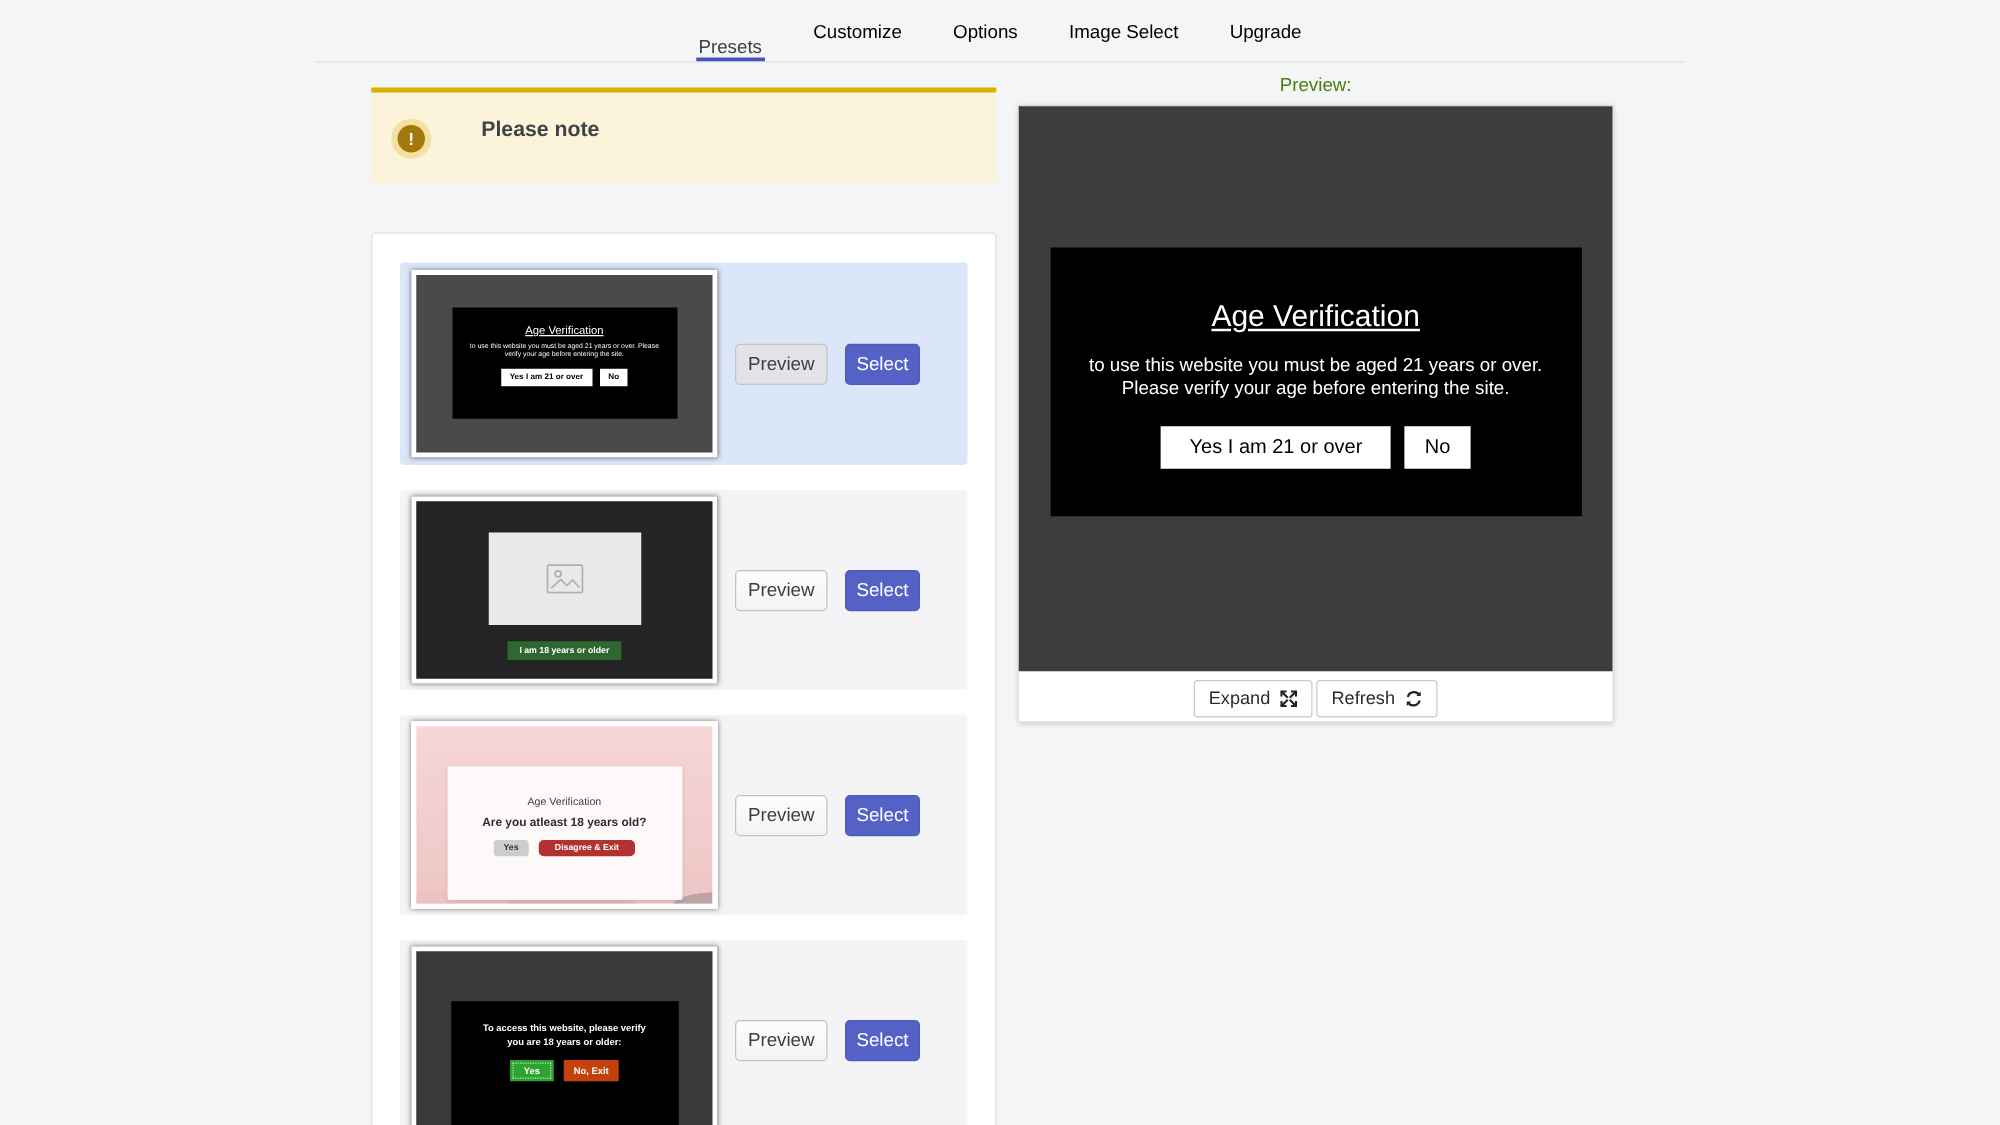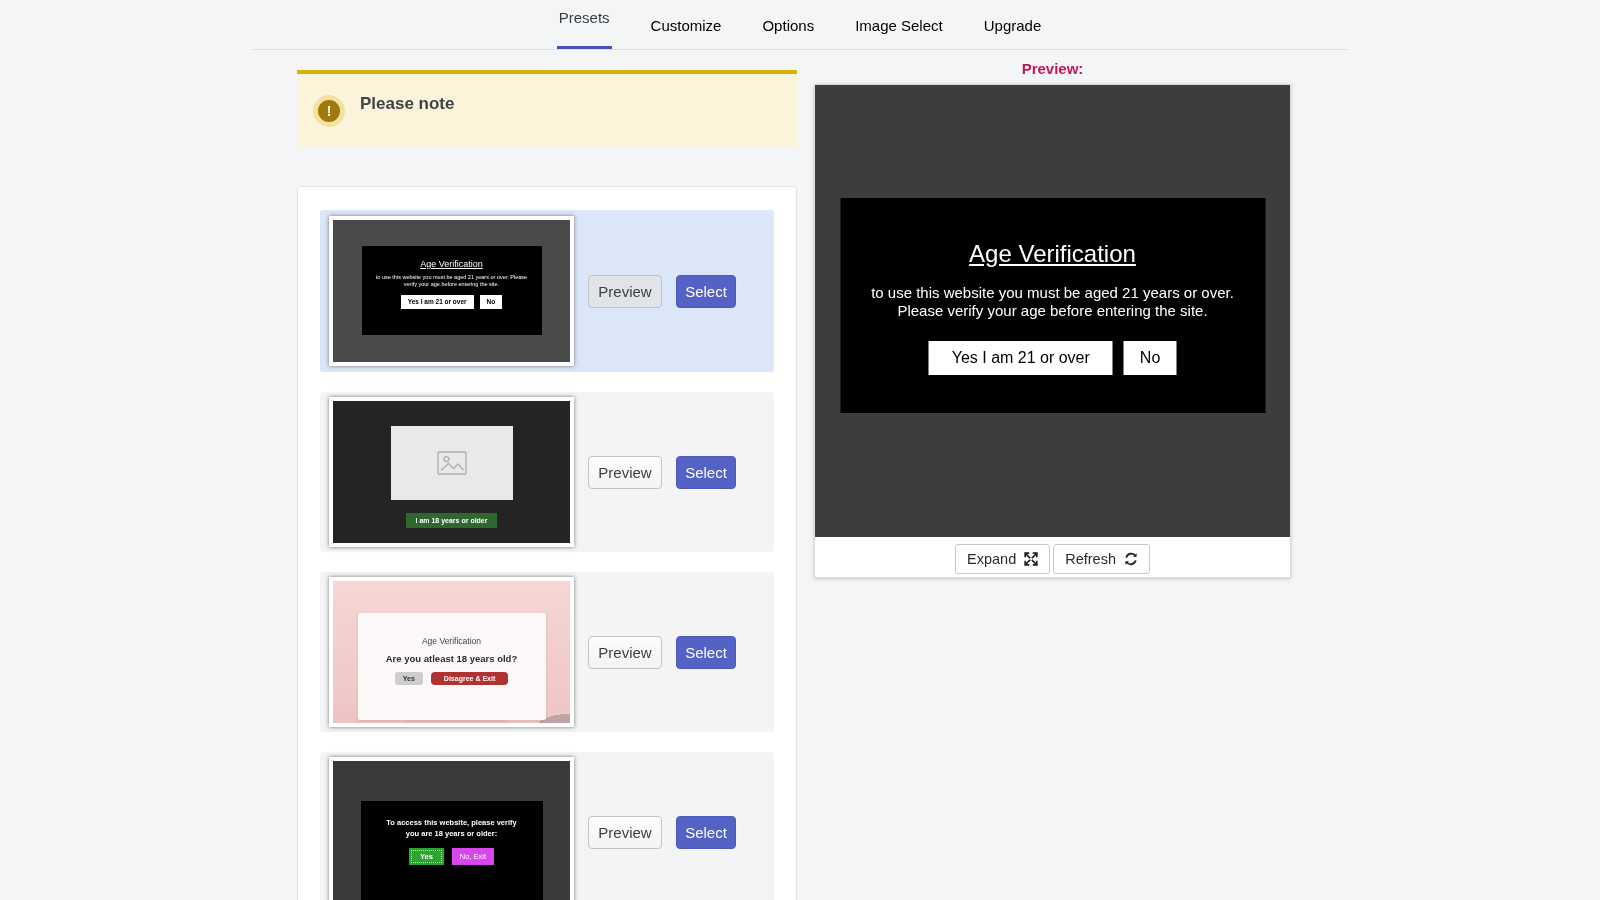--- a/index.html
+++ b/index.html
@@ -14,35 +14,35 @@
   
   .tabbar {
     position:absolute; left:252px; top:0; width:1096px; height:50px;
     display:flex; justify-content:center; align-items:flex-end; gap:37px;
     border-bottom:1px solid #e2e2e5;
   }
   .tab {
     font-size:15px; color:#000000; padding:0 2px 15px; cursor:pointer;
     background:none; border:none; font-family:inherit;
   }
-  .tab.active { color:#3c4043; padding-bottom:20px; border-bottom:3px solid #4553b8; }
+  .tab.active { color:#3c4043; padding-bottom:0; border-bottom:3px solid #4553b8; }
 
   
   .notice {
     position:absolute; left:297px; top:70px; width:500px;
     background:#fcf4da; border-top:4px solid #d8b104;
     padding:20px 26px 24px 16px; display:flex; gap:15px;
   }
   .notice-icon {
     flex:none; width:22px; height:22px; margin:6px 5px 0 5px;
     border-radius:50%; background:#a3780a; color:#fff;
     font-size:14px; font-weight:bold; line-height:22px; text-align:center;
     box-shadow:0 0 0 5px #f2e1a2;
   }
-  .notice-title { font-size:17px; font-weight:600; color:#3f4247; margin-bottom:9px; }
+  .notice-title { font-size:17px; font-weight:600; color:#3f4247; margin-bottom:9px;margin-left:25px; }
   .notice-body  { font-size:14.5px; line-height:1.42; color:#3f4247; max-width:395px; }
 
   
   .panel {
     position:absolute; left:297px; top:186px; width:500px; height:760px;
     background:#fff; border:1px solid #e3e3e6; border-radius:4px;
     box-shadow:0 1px 2px rgba(0,0,0,.05); padding-top:23px;
   }
   .preset-row {
     width:454px; height:160px; margin:0 auto 20px; border-radius:3px;
@@ -105,39 +105,39 @@
   
   .t4 { background:#3a3a3a; }
   .t4 .mini-modal {
     position:absolute; left:50%; top:40px; transform:translateX(-50%);
     width:182px; height:104px; background:#000; color:#fff; text-align:center;
   }
   .t4 .mini-body { margin:16px 25px 0; font-size:7.5px; font-weight:bold; line-height:1.5; }
   .t4 .mini-btns { margin-top:8px; display:flex; justify-content:center; gap:8px; }
   .t4 .yes  { background:#2fa32f; color:#fff; font-size:7.5px; font-weight:bold; padding:4px 11px;
               outline:1px dotted #b9e3b9; outline-offset:-3px; }
-  .t4 .exit { background:#d946ef; color:#fff; font-size:7.5px; font-weight:normal; padding:4px 8px; }
+  .t4 .exit { background:#c2410c; color:#fff; font-size:7.5px; font-weight:bold; padding:4px 8px; }
 
   
   .actions { display:flex; align-items:flex-end; gap:14px; margin-left:14px; }
   .btn-preview {
     width:74px; height:33px; border:1px solid #c3c3c6; border-radius:4px;
     background:linear-gradient(#fdfdfd,#f3f3f5); font-size:15px; color:#3b3e43;
     font-family:inherit; cursor:pointer;
   }
   .btn-preview.pressed { background:#e2e3e6; }
   .btn-select {
     width:60px; height:33px; border:1px solid #4d5cba; border-radius:4px;
     background:#5362c4; color:#fff; font-size:15px; font-family:inherit; cursor:pointer;
   }
 
   
   .preview-label {
     position:absolute; left:814px; top:60px; width:477px; text-align:center;
-    font-size:15px; font-weight:700; color:#be185d;
+    font-size:15px; font-weight:400; color:#4d7c0f;
   }
   .preview-card {
     position:absolute; left:814px; top:84px; width:477px; height:494px;
     background:#fff; border:1px solid #d9d9dc; box-shadow:0 1px 4px rgba(0,0,0,.18);
   }
   .stage { position:relative; height:452px; background:#3d3d3d; }
   .av-modal {
     position:absolute; left:50%; top:113px; transform:translateX(-50%);
     width:425px; height:215px; background:#000; color:#fff; text-align:center;
   }

